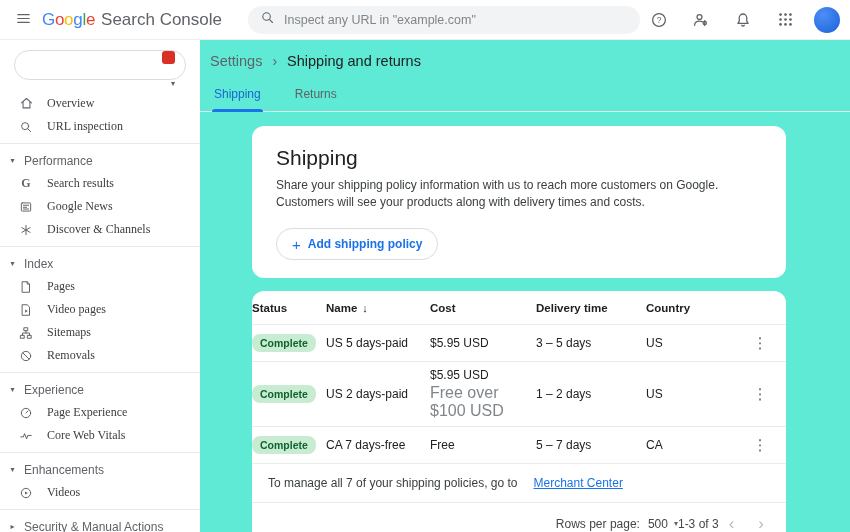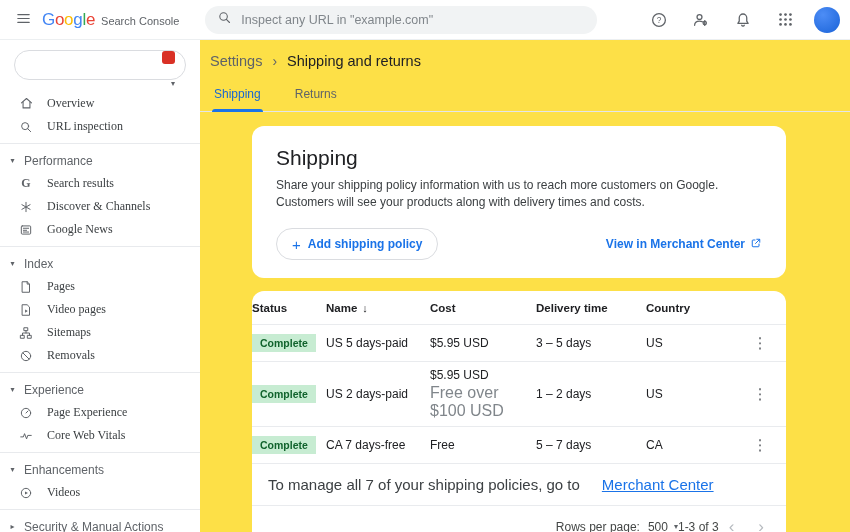--- a/index.html
+++ b/index.html
@@ -8,21 +8,21 @@
   .app { width:850px; height:532px; display:flex; flex-direction:column; }
 
   
   .topbar { height:40px; flex:0 0 40px; display:flex; align-items:center;
     background:#fff; border-bottom:1px solid #eceff1; padding:0 10px 0 6px; }
   .icon-btn { background:none; border:none; cursor:pointer; width:34px; height:34px;
     display:flex; align-items:center; justify-content:center; border-radius:50%; }
   .logo { display:flex; align-items:baseline; font-size:17px; margin-left:2px; white-space:nowrap; }
   .logo .letter { font-weight:500; letter-spacing:-0.3px; }
   .c-blue{color:#4285f4}.c-red{color:#ea4335}.c-yellow{color:#fbbc05}.c-green{color:#34a853}
-  .logo-suffix { color:#5f6368; margin-left:6px; font-size:11px; }
+  .logo-suffix { color:#5f6368; margin-left:6px; font-size:17px; }
   .searchbox { margin-left:26px; width:392px; height:28px; background:#f1f3f4;
     border-radius:14px; display:flex; align-items:center; padding:0 12px; gap:9px; }
   .search-input { flex:1; border:none; outline:none; background:transparent;
     font-size:12.5px; color:#202124; font-family:inherit; }
   .search-input::placeholder { color:#80868b; }
   .topbar-actions { margin-left:auto; display:flex; align-items:center; gap:8px; }
   .avatar { width:26px; height:26px; border-radius:50%; cursor:pointer; margin-left:4px;
     background:radial-gradient(circle at 35% 30%, #4d8df6, #1a63d8); }
 
   
@@ -44,21 +44,21 @@
   .nav-icon { width:16px; height:16px; display:flex; align-items:center;
     justify-content:center; color:#5f6368; flex:0 0 16px; }
   .nav-icon svg { display:block; }
   .g-letter { font-size:12px; font-weight:600; color:#5f6368; }
   .divider { height:1px; background:#e8eaed; margin:5px 0; }
   .section-header { height:23px; display:flex; align-items:center; gap:7px;
     padding-left:8px; color:#5f6368; cursor:pointer; white-space:nowrap; }
   .section-caret { font-size:8px; color:#5f6368; width:9px; text-align:center; }
 
   
-  .content { flex:1; background:#fde047; min-width:0; overflow:hidden; }
+  .content { flex:1; background:#5eead4; min-width:0; overflow:hidden; }
   .breadcrumb { display:flex; align-items:center; gap:10px; padding:13px 0 6px 10px;
     font-size:14.5px; }
   .crumb-parent { color:#5f6368; cursor:pointer; }
   .crumb-sep { color:#5f6368; font-size:14px; }
   .crumb-current { color:#202124; }
   .tabs { display:flex; gap:30px; padding-left:12px; border-bottom:1px solid #e3e5e8;
     margin-top:4px; }
   .tab { position:relative; padding:8px 2px 10px; font-size:12px; font-weight:500;
     color:#5f6368; cursor:pointer; }
   .tab.active { color:#1967d2; }
@@ -84,28 +84,28 @@
   
   .table-card { margin-top:13px; overflow:hidden; }
   .trow { display:grid; grid-template-columns:74px 104px 106px 110px 1fr 28px;
     align-items:center; padding:0 10px 0 0; }
   .thead { height:33px; font-size:11.5px; font-weight:600; color:#202124; }
   .th-name { display:flex; align-items:flex-start; gap:5px; cursor:pointer; }
   .sort-arrow { font-size:11px; color:#202124; }
   .tdata { min-height:37px; border-top:1px solid #e9ebee; font-size:12px;
     color:#202124; padding-top:6px; padding-bottom:6px; }
   .badge { display:inline-block; background:#c7ecd2; color:#11632d; font-size:10.5px;
-    font-weight:600; padding:3px 8px; border-radius:0; }
+    font-weight:600; padding:3px 8px; border-radius:8px; }
   .cost-cell { display:flex; flex-direction:column; gap:2px; }
   .cost-note { font-size:16px; color:#80868b; }
   .kebab { background:none; border:none; cursor:pointer; color:#5f6368; font-size:15px;
     width:24px; height:24px; border-radius:50%; display:flex; align-items:center;
     justify-content:center; }
-  .table-footer { border-top:1px solid #e9ebee; padding:12px 16px; font-size:15px;
-    color:#3c4043; display:flex; gap:22px; align-items:center; }
+  .table-footer { border-top:1px solid #e9ebee; padding:12px 16px; font-size:12px;
+    color:#3c4043; display:flex; gap:16px; align-items:center; }
   .footer-link { color:#1a73e8; text-decoration:underline; cursor:pointer; }
   .pagination { border-top:1px solid #e9ebee; height:42px; display:flex;
     align-items:center; justify-content:flex-end; padding:0 12px;
     font-size:12px; color:#444746; }
   .rpp { display:flex; align-items:center; gap:8px; }
   .rpp-select { display:flex; align-items:center; gap:6px; cursor:pointer; }
   .page-btn { background:none; border:none; color:#b6babf; font-size:17px;
     width:26px; height:26px; cursor:default; line-height:1; }
 
   svg .st { fill:none; stroke:#5f6368; stroke-width:1.7; stroke-linecap:round;
@@ -222,40 +222,40 @@
       </div>
       <div class="nav-item">
         <span class="nav-icon">
             <span class="g-letter">G</span>
           </span>
         <span>Search results</span>
       </div>
       <div class="nav-item">
         <span class="nav-icon">
           <svg width="14" height="14" viewBox="0 0 24 24">
+              <rect class="st" x="4" y="5" width="16" height="14" rx="1.5"></rect>
+              <line class="st" x1="7.5" y1="9" x2="16.5" y2="9"></line>
+              <line class="st" x1="7.5" y1="12.5" x2="13" y2="12.5"></line>
+              <line class="st" x1="7.5" y1="15.5" x2="16.5" y2="15.5"></line>
+            </svg>
+        </span>
+        <span>Google News</span>
+      </div>
+      <div class="nav-item">
+        <span class="nav-icon">
+          <svg width="14" height="14" viewBox="0 0 24 24">
               <g class="st">
                 <line x1="12" y1="4" x2="12" y2="20"></line>
                 <line x1="5" y1="8" x2="19" y2="16"></line>
                 <line x1="19" y1="8" x2="5" y2="16"></line>
               </g>
             </svg>
         </span>
         <span>Discover &amp; Channels</span>
       </div>
-      <div class="nav-item">
-        <span class="nav-icon">
-          <svg width="14" height="14" viewBox="0 0 24 24">
-              <rect class="st" x="4" y="5" width="16" height="14" rx="1.5"></rect>
-              <line class="st" x1="7.5" y1="9" x2="16.5" y2="9"></line>
-              <line class="st" x1="7.5" y1="12.5" x2="13" y2="12.5"></line>
-              <line class="st" x1="7.5" y1="15.5" x2="16.5" y2="15.5"></line>
-            </svg>
-        </span>
-        <span>Google News</span>
-      </div>
 
       <div class="divider"></div>
       <div class="section-header">
         <span class="section-caret">▾</span>
         <span>Index</span>
       </div>
       <div class="nav-item">
         <span class="nav-icon">
           <svg width="14" height="14" viewBox="0 0 24 24">
               <path class="st" d="M6 3h8l4 4v14H6z"></path>
@@ -357,30 +357,20 @@
           <h1 class="card-title">Shipping</h1>
           <div class="card-desc">
             <div>Share your shipping policy information with us to reach more customers on Google.</div>
             <div>Customers will see your products along with delivery times and costs.</div>
           </div>
           <div class="card-actions">
             <button class="add-btn">
               <span class="plus">+</span>
               <span>Add shipping policy</span>
             </button>
-            <a class="mc-link">
-              <span>View in Merchant Center</span>
-              <span>
-                <svg width="12" height="12" viewBox="0 0 24 24">
-                    <path d="M10 6H6a1.5 1.5 0 0 0-1.5 1.5V18A1.5 1.5 0 0 0 6 19.5h10.5A1.5 1.5 0 0 0 18 18v-4" fill="none" stroke="#1a73e8" stroke-width="2" stroke-linecap="round"></path>
-                    <path d="M13.5 4.5H19.5V10.5" fill="none" stroke="#1a73e8" stroke-width="2" stroke-linecap="round"></path>
-                    <path d="M19 5l-8 8" fill="none" stroke="#1a73e8" stroke-width="2" stroke-linecap="round"></path>
-                  </svg>
-              </span>
-            </a>
           </div>
         </section>
 
         <section class="card table-card">
           <div class="trow thead">
             <div>Status</div>
             <div class="th-name">
               <span>Name</span>
               <span class="sort-arrow">↓</span>
             </div>

